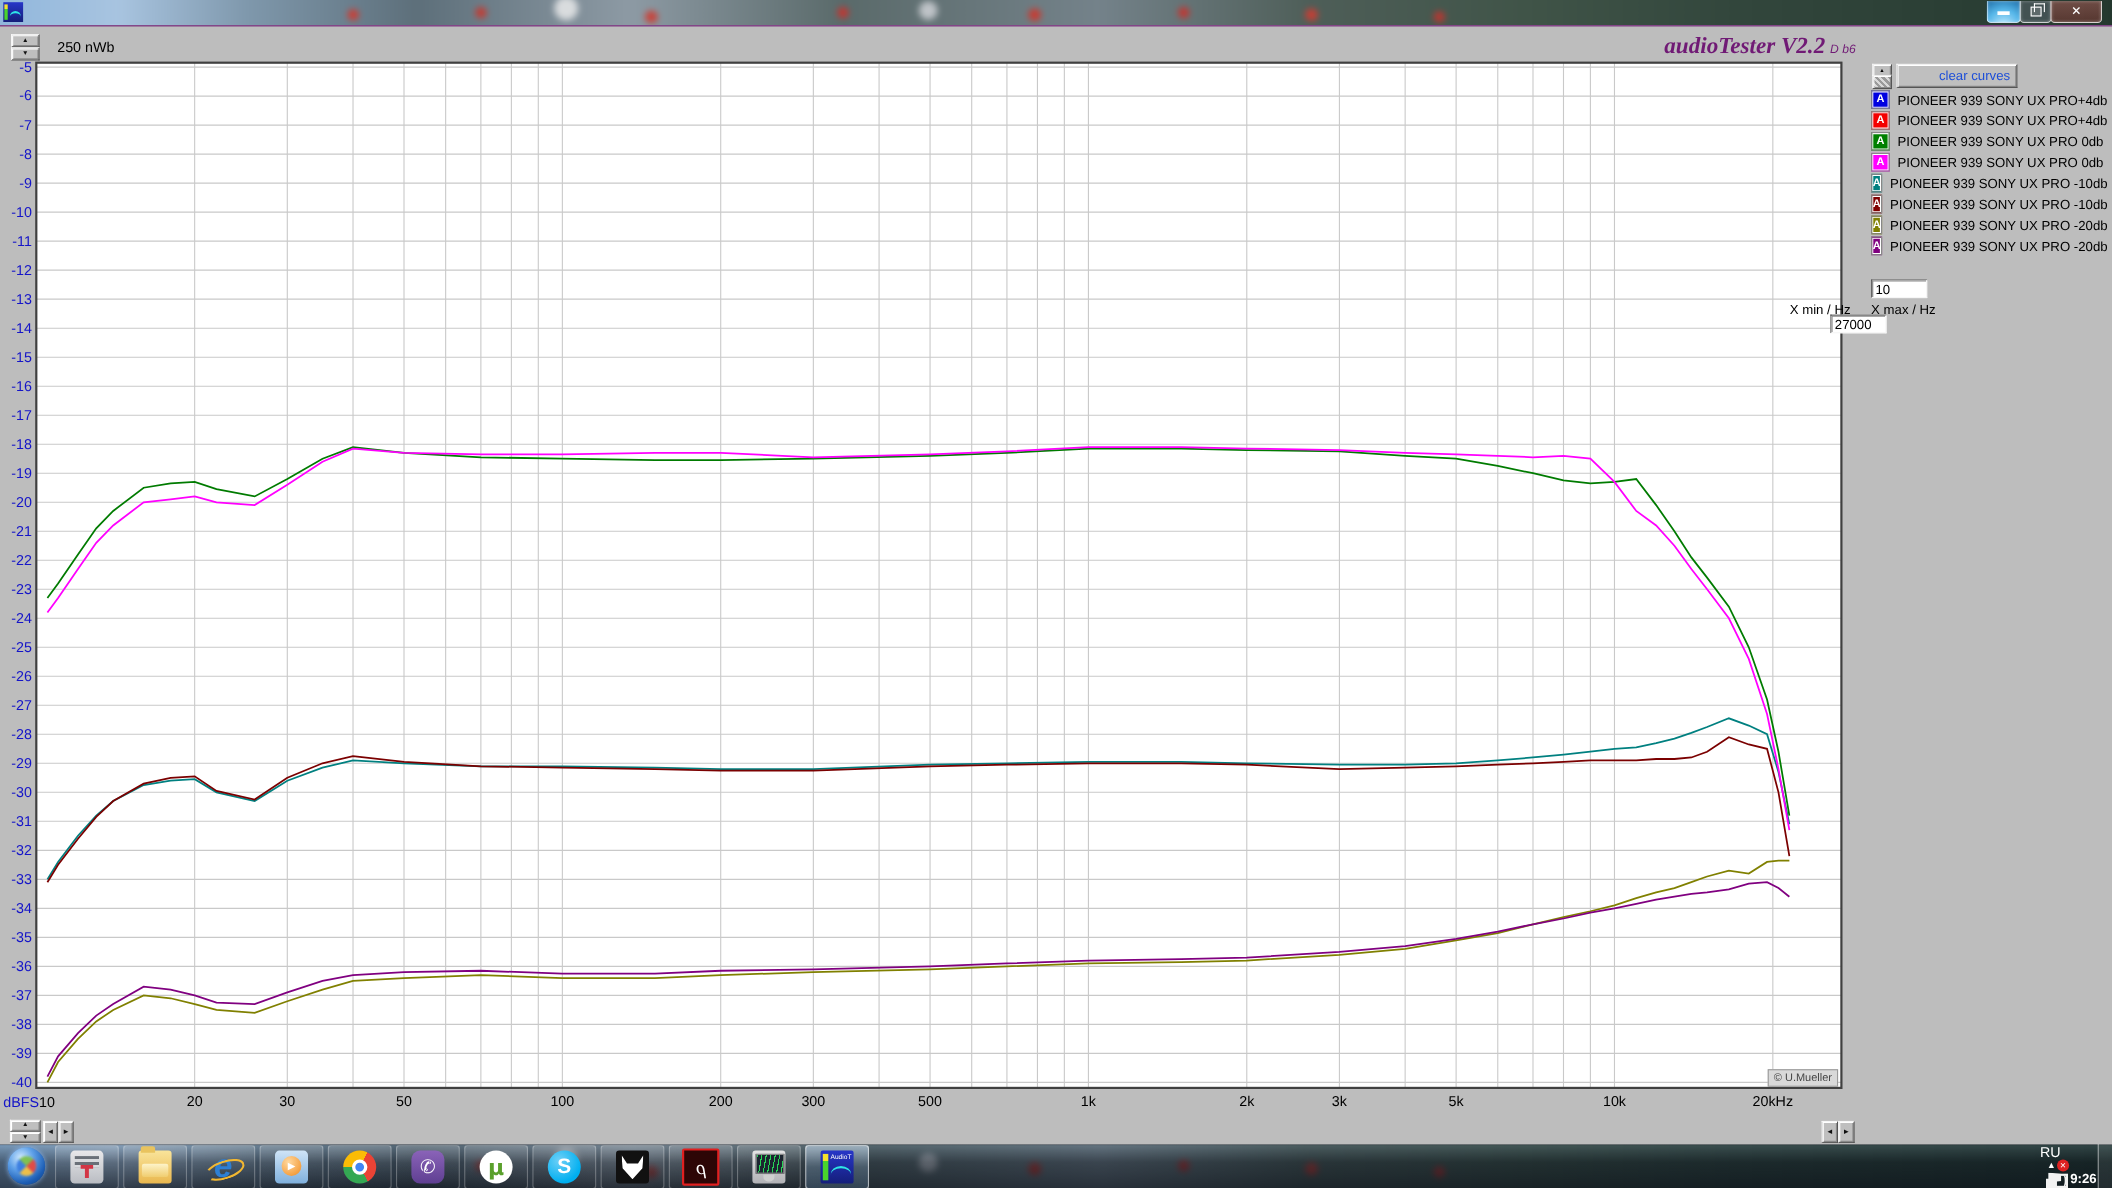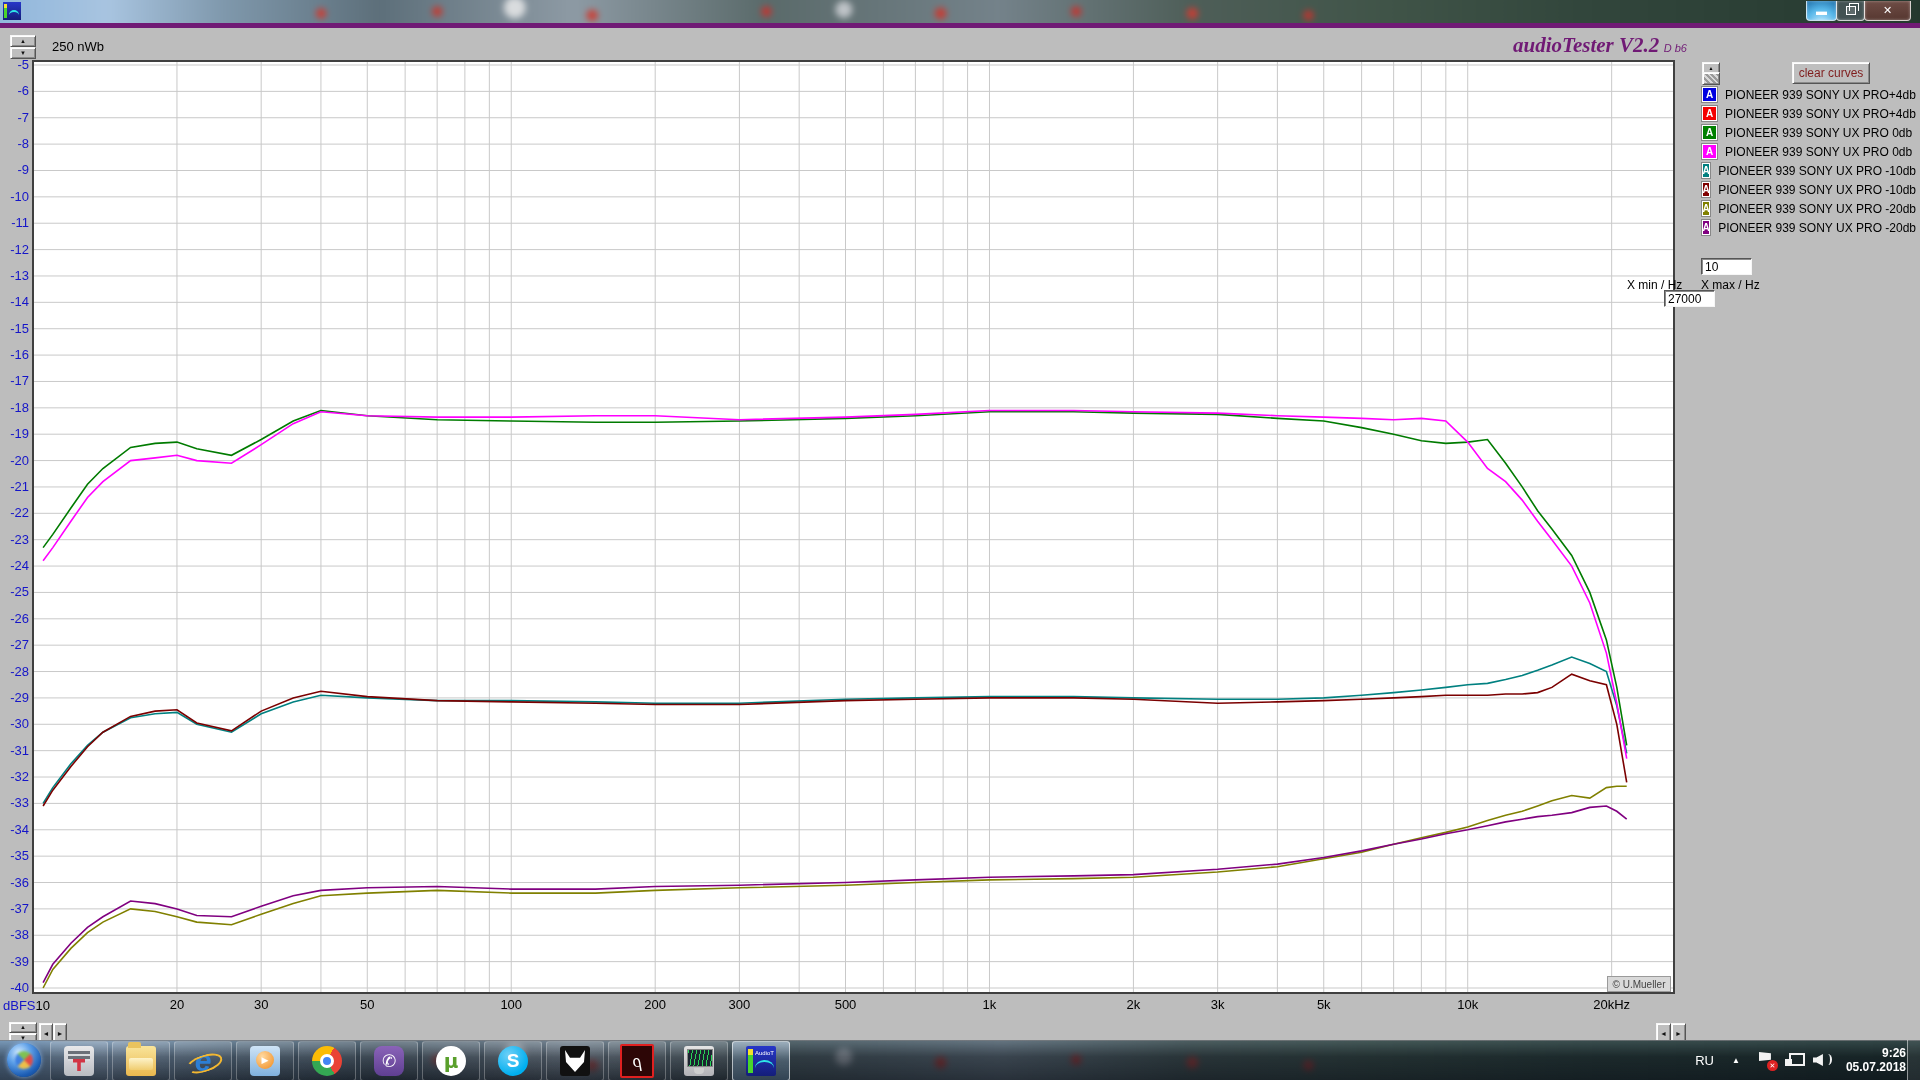--- a/index.html
+++ b/index.html
@@ -29,21 +29,21 @@
   #btn-minimize{width:29px;background:radial-gradient(circle at 50% 120%,#bfeaff 0,#56b6e8 55%,#1e6ea8 100%);}
   #btn-restore{width:27px;background:rgba(90,100,110,.55);}
   #btn-close{width:45px;background:linear-gradient(180deg,rgba(160,90,85,.6),rgba(120,55,50,.6));}
   .restore-glyph{width:8px;height:7px;border:1px solid #fff;position:relative;background:rgba(255,255,255,.15);}
   .restore-glyph:before{content:'';position:absolute;left:2px;top:-4px;width:8px;height:7px;
     border:1px solid #fff;border-bottom:none;}
   
   #tooltip-minimize{right:20px;top:27px;background:#ffffe1;border:1px solid #000;
     font-size:12px;padding:1px 4px;box-shadow:1px 1px 2px rgba(0,0,0,.45);color:#000;}
   
-  #app-window{left:0;top:23px;width:1920px;height:1017px;background:#bdbdbd;border-top:5px solid #701a75;}
+  #app-window{left:0;top:23px;width:1920px;height:1017px;background:#bdbdbd;border-top:1px solid #701a75;}
   .btn95{background:#bfbfbf;border:1px solid;border-color:#f6f6f6 #555 #555 #f6f6f6;
     box-shadow:inset 1px 1px 0 #fff,inset -1px -1px 0 #8a8a8a;}
   .spin{display:flex;flex-direction:column;}
   .spin .btn95{display:flex;align-items:center;justify-content:center;font-size:6px;color:#111;}
   .arrow-btn{display:flex;align-items:center;justify-content:center;font-size:7px;color:#111;}
   #flux-label{left:52px;top:11px;font-size:13px;color:#000;}
   #window-title{left:1470px;top:5px;width:260px;text-align:center;color:#701a75;}
   #window-title .main{font-size:21px;font-weight:bold;font-style:italic;
     font-family:"Liberation Serif","DejaVu Serif",serif;}
   #window-title .suffix{font-size:11px;font-style:italic;}
@@ -61,22 +61,22 @@
   #bl-spin .btn95{width:26px;height:10px;}
   #bl-left{left:39px;top:995px;width:12px;height:18px;}
   #bl-right{left:53px;top:995px;width:12px;height:18px;}
   #br-left{left:1656px;top:995px;width:13px;height:18px;}
   #br-right{left:1671px;top:995px;width:13px;height:18px;}
   
   #legend-spin-up{left:1702px;top:34px;width:16px;height:10px;font-size:5px;
     display:flex;align-items:center;justify-content:center;}
   #legend-hatch{left:1702px;top:44px;width:16px;height:11px;
     background:repeating-linear-gradient(45deg,#9a9a9a 0 2px,#d8d8d8 2px 4px);}
-  #clear-curves-btn{left:1792px;top:34px;width:76px;height:20px;font-size:12px;
-    display:flex;align-items:center;justify-content:center;color:#7f1d1d;}
+  #clear-curves-btn{left:1724px;top:34px;width:76px;height:20px;font-size:12px;
+    display:flex;align-items:center;justify-content:center;color:#1d4ed8;padding-left:32px;}
   #legend-rows{left:1701px;top:57px;width:215px;}
   .leg-row{height:19px;display:flex;align-items:center;}
   .leg-icon{width:15px;height:15px;margin-right:7px;border:1px solid #888;
     box-shadow:inset 0 0 0 1px #fff;color:#fff;font-size:10px;font-weight:bold;
     display:flex;align-items:center;justify-content:center;}
   .leg-label{font-size:12px;color:#000;white-space:nowrap;}
   .x-field-label{font-size:12px;color:#000;}
   .x-field{width:46px;height:15px;background:#fff;border:1px solid;
     border-color:#555 #f6f6f6 #f6f6f6 #555;box-shadow:inset 1px 1px 0 #8a8a8a;
     font-size:12px;padding:0 0 0 3px;font-family:"Liberation Sans",sans-serif;}
@@ -141,21 +141,21 @@
     background:linear-gradient(180deg,#f5e12c 0 25%,#49d42c 25% 100%);}
   .ic-at:after{content:'';position:absolute;left:9px;top:14px;width:19px;height:14px;
     border-top:2px solid #2ee6e6;border-radius:50% 50% 0 0;}
   .ic-at .at-text{position:absolute;left:9px;top:4px;font-size:6px;color:#fff;}
   .mini-at{width:18px;height:18px;position:relative;background:linear-gradient(180deg,#2736c8,#141e7a);}
   .mini-at:before{content:'';position:absolute;left:1px;top:2px;width:3px;height:14px;
     background:linear-gradient(180deg,#f5e12c 0 30%,#49d42c 30% 100%);}
   .mini-at:after{content:'';position:absolute;left:6px;top:8px;width:10px;height:8px;
     border-top:2px solid #2ee6e6;border-radius:50% 50% 0 0;}
   
-  #tray{right:14px;top:1040px;height:40px;display:flex;align-items:center;color:#fff;}
+  #tray{right:14px;top:1040px;height:40px;display:flex;align-items:center;color:#fff;flex-direction:column;}
   #tray-lang{font-size:13px;margin-right:18px;}
   #tray-caret{font-size:8px;margin-right:16px;}
   .tray-ico{width:20px;height:20px;position:relative;margin-right:8px;}
   #flag-icon:before{content:'';position:absolute;left:3px;top:2px;width:12px;height:9px;background:#f2f2f2;
     clip-path:polygon(0 0,100% 15%,100% 85%,0 100%);}
   #flag-icon:after{content:'✕';position:absolute;right:-2px;bottom:-1px;width:11px;height:11px;border-radius:50%;
     background:#d22;color:#fff;font-size:7px;display:flex;align-items:center;justify-content:center;}
   #net-icon:before{content:'';position:absolute;left:5px;top:3px;width:12px;height:9px;border:2px solid #f2f2f2;}
   #net-icon:after{content:'';position:absolute;left:1px;top:9px;width:7px;height:7px;background:#f2f2f2;}
   #vol-icon:before{content:'';position:absolute;left:1px;top:4px;width:10px;height:12px;background:#f2f2f2;

